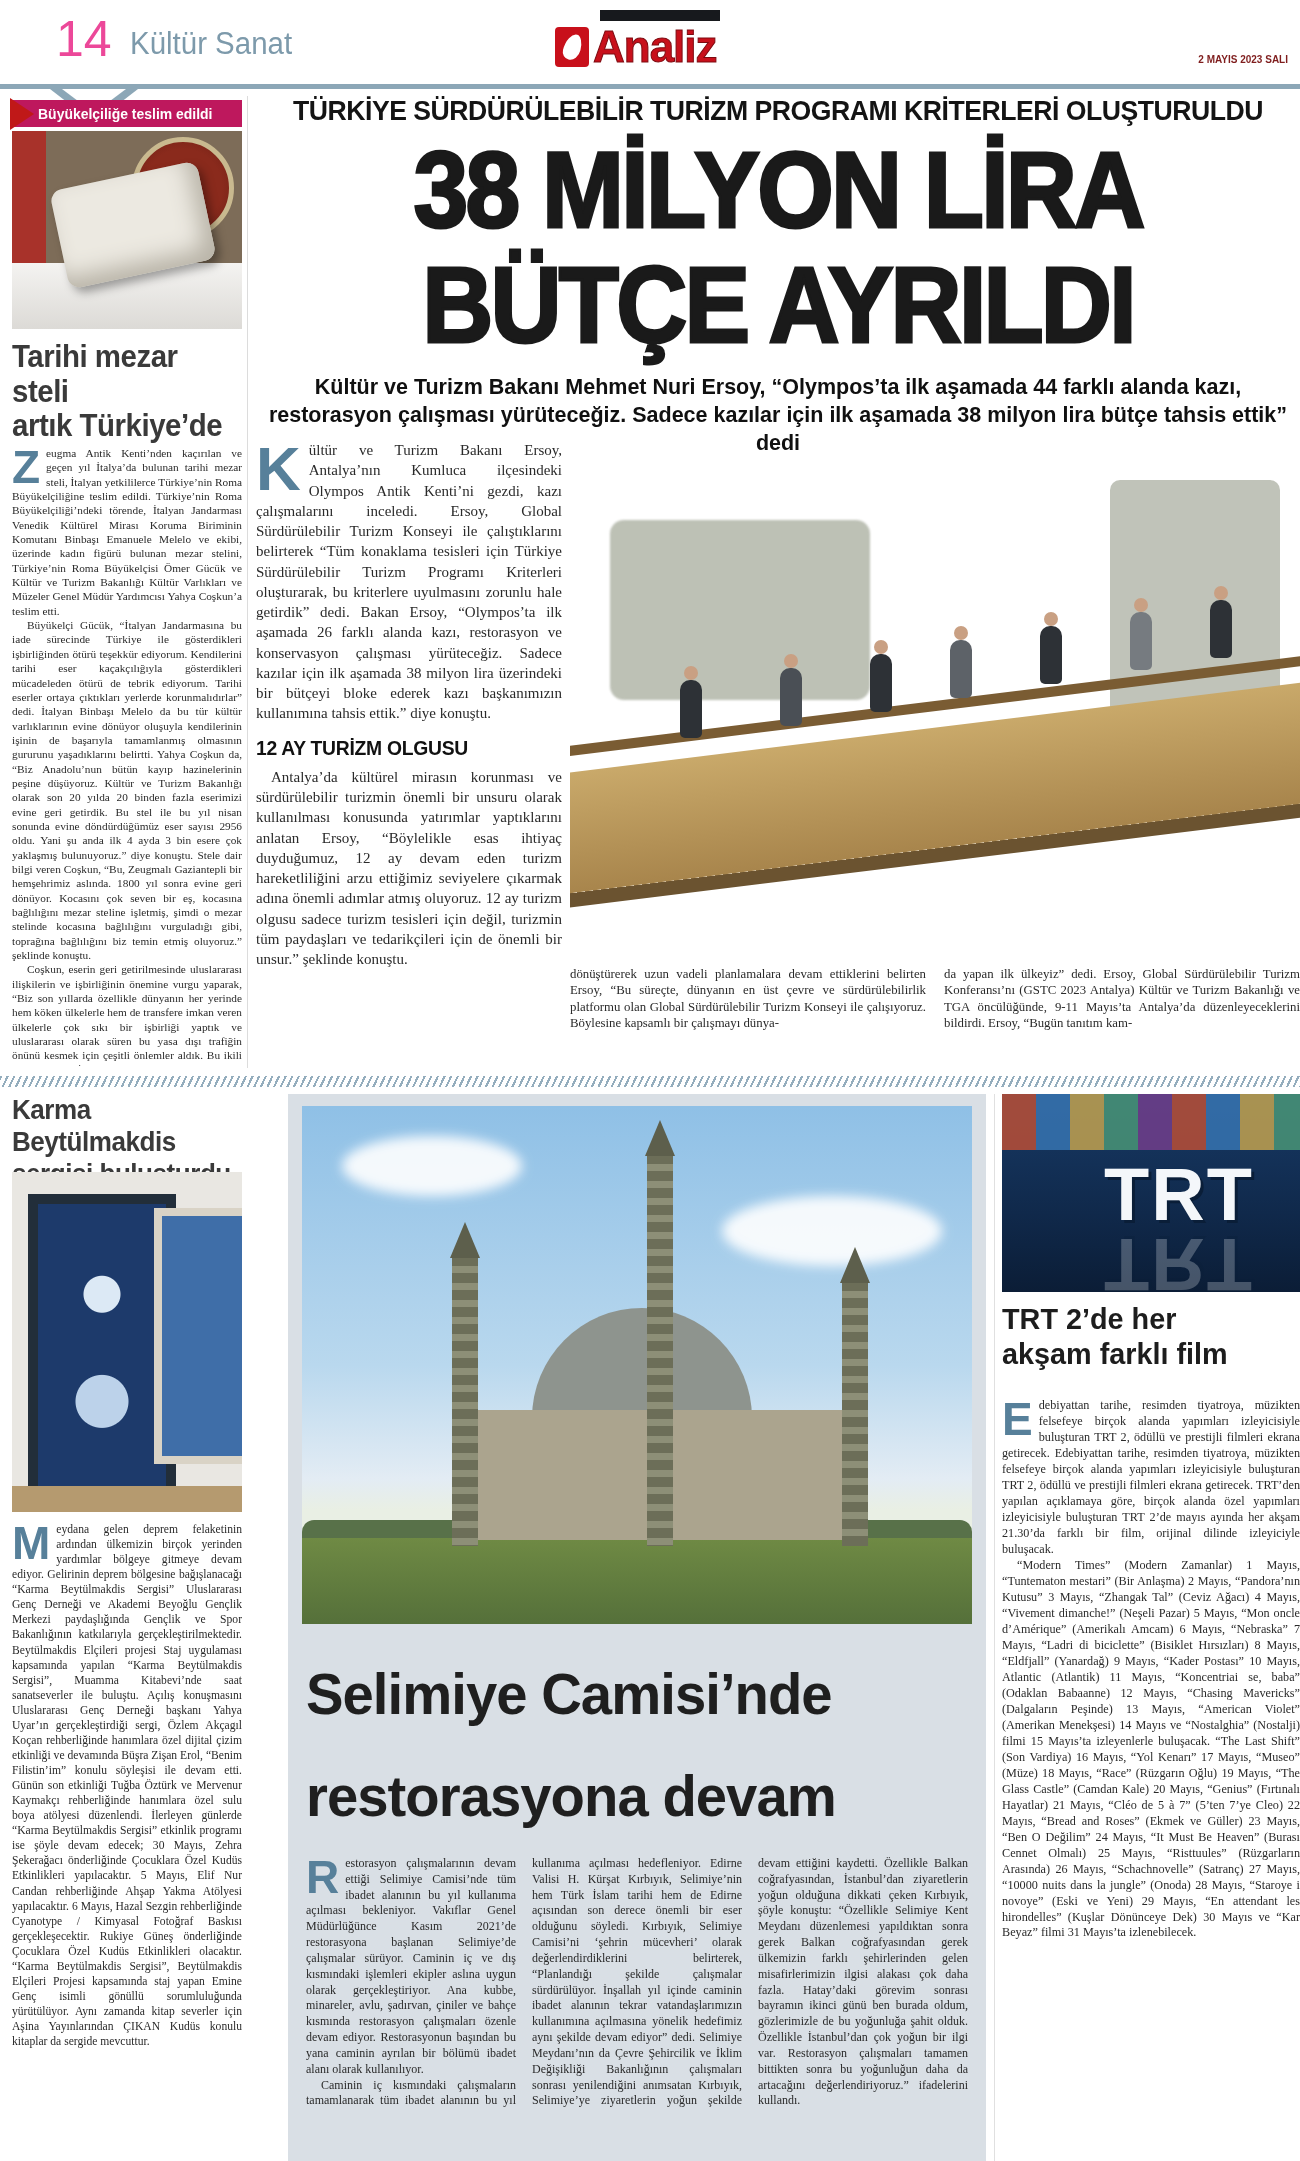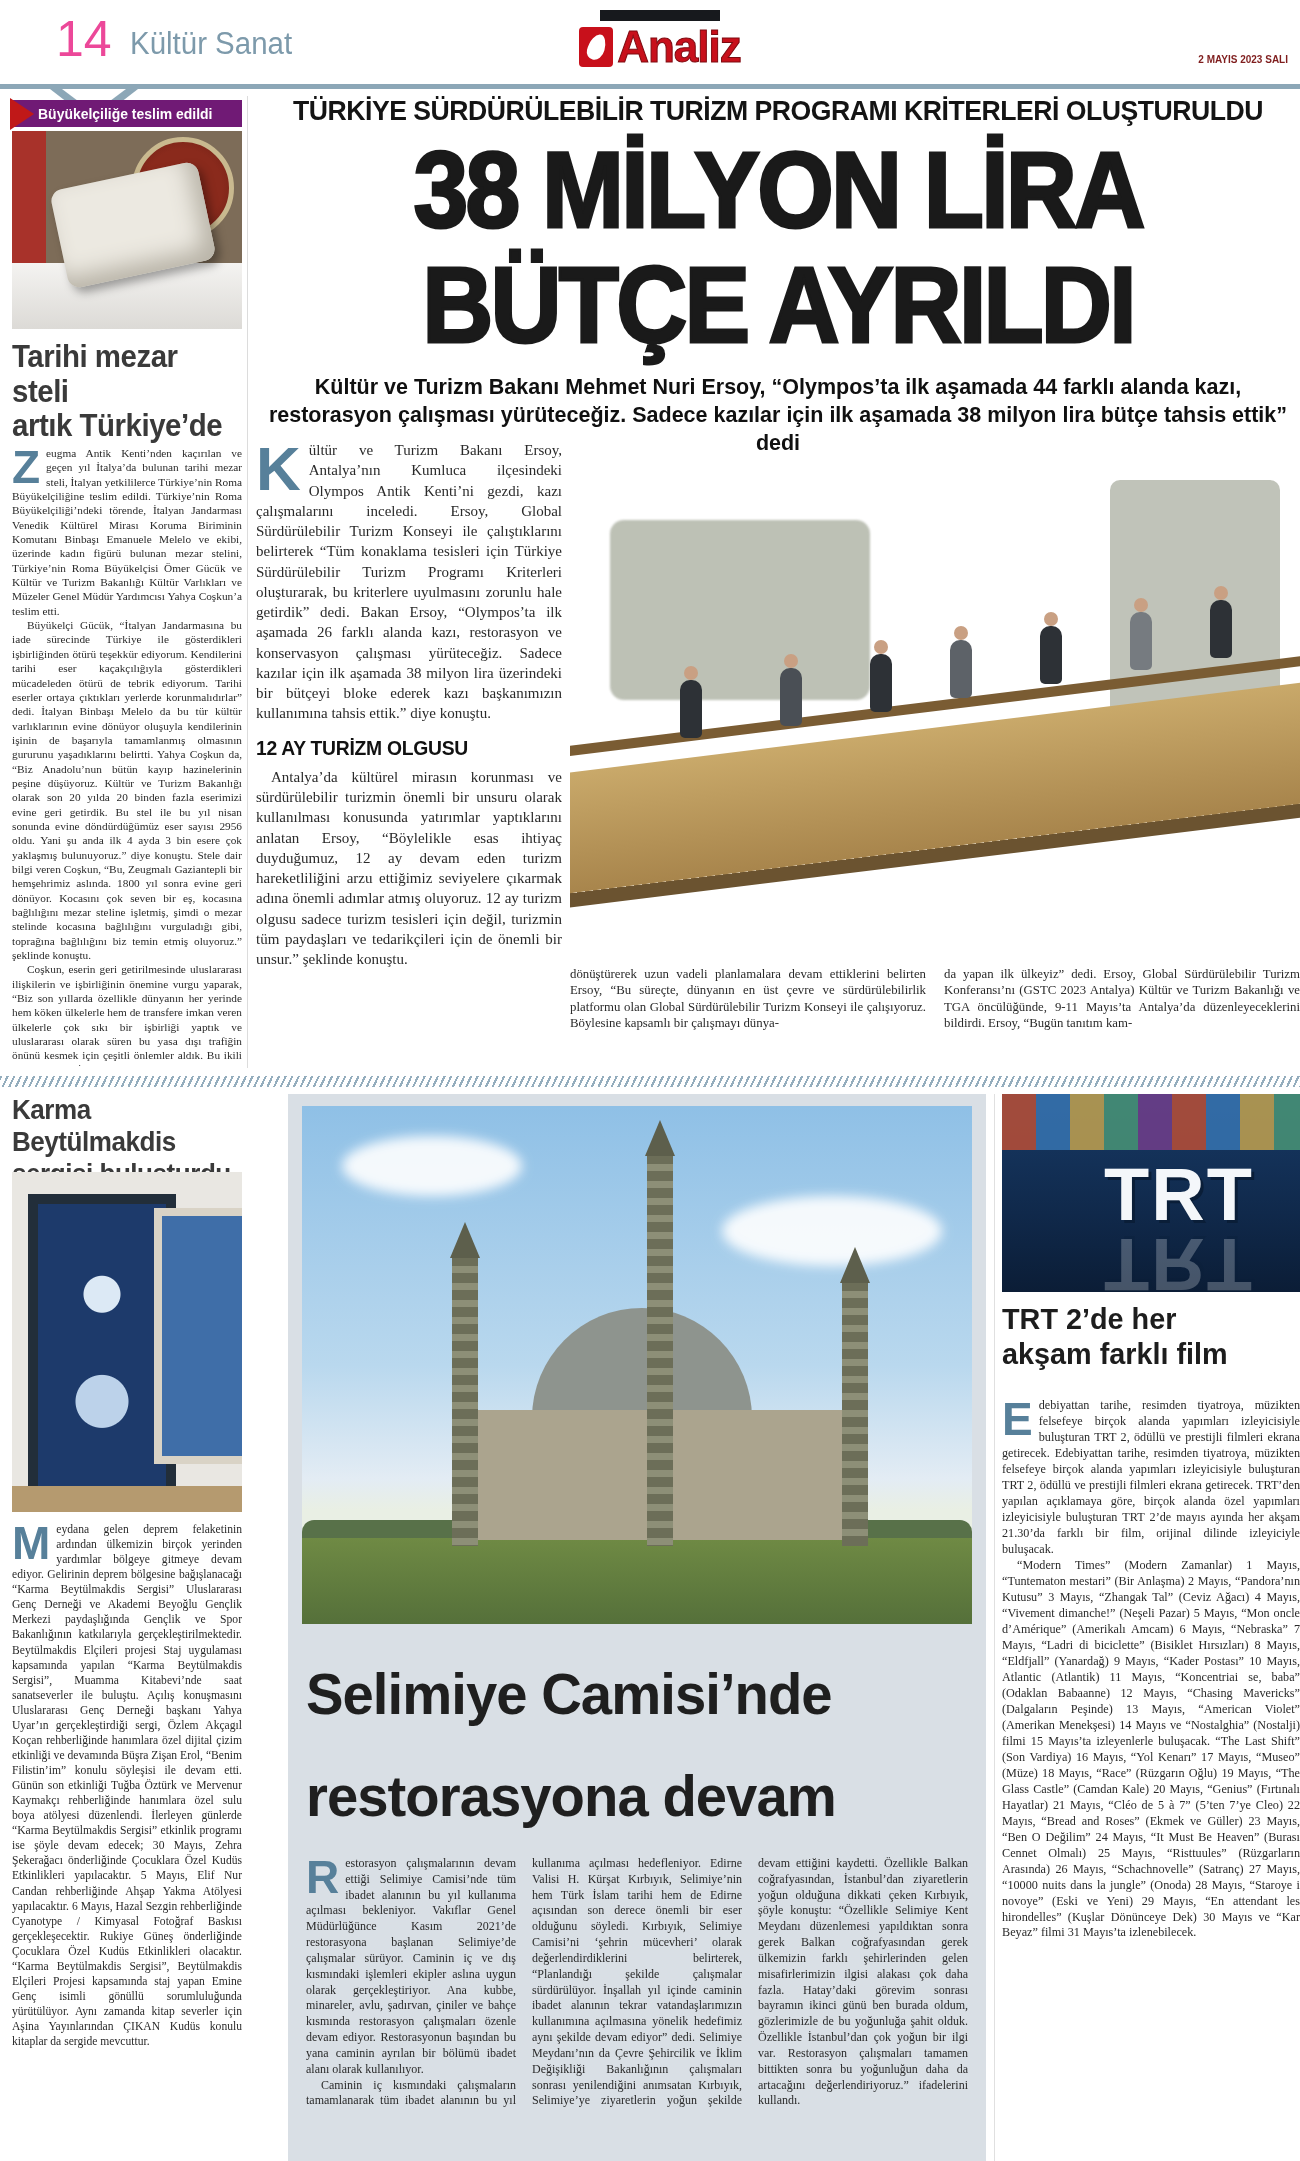--- a/index.html
+++ b/index.html
@@ -4,39 +4,39 @@
 <style>
   html,body{margin:0;padding:0;}
   body{width:1300px;height:2161px;position:relative;background:#fff;overflow:hidden;
        font-family:"Liberation Serif",serif;color:#262626;}
   .abs{position:absolute;}
   
   .pagenum{left:56px;top:10px;font-family:"Liberation Sans",sans-serif;font-size:50px;color:#ec4899;font-weight:400;}
   .section-title{left:130px;top:26px;font-family:"Liberation Sans",sans-serif;font-size:31px;color:#7d9aab;transform:scaleX(.95);transform-origin:left;}
   .logo-wrap{left:555px;top:10px;width:210px;text-align:center;}
   .logo-banner{width:120px;height:11px;background:#17191d;margin:0 auto 1px auto;}
-  .logo-row{display:flex;align-items:center;justify-content:center;gap:4px;}
+  .logo-row{display:flex;align-items:center;justify-content:flex-start;gap:4px;}
   .logo-flame{width:34px;height:40px;background:#c8101b;border-radius:4px;position:relative;}
   .logo-flame::after{content:"";position:absolute;left:9px;top:7px;width:17px;height:26px;background:#fff;
       border-radius:60% 40% 55% 45%/70% 55% 45% 30%;transform:rotate(14deg);}
   .logo-text{font-family:"Liberation Sans",sans-serif;font-weight:700;font-size:44px;color:#c8101b;
       letter-spacing:-1px;-webkit-text-stroke:1px #7c0a10;}
   .edition-date{right:12px;top:54px;font-family:"Liberation Sans",sans-serif;font-weight:700;font-size:10px;color:#7f1d1d;}
   .header-rule{left:0;top:84px;width:1300px;height:5px;background:#8ca7b7;}
   .notch-outer{left:50px;top:89px;width:0;height:0;border-left:44px solid transparent;border-right:44px solid transparent;border-top:34px solid #8ca7b7;}
   .notch-inner{left:62px;top:89px;width:0;height:0;border-left:32px solid transparent;border-right:32px solid transparent;border-top:24px solid #ffffff;}
   
   .serif{ text-align:justify; color:#2a2a2a;}
   .indent{text-indent:15px;margin:0;}
   p{margin:0;}
   .dc{float:left;font-family:"Liberation Sans",sans-serif;font-weight:700;color:#57809a;
       font-size:46px;line-height:.82;padding:3px 6px 0 0;}
   .dc-lg{font-size:62px;padding:4px 8px 0 0;}
   
-  .kicker{left:12px;top:100px;width:230px;height:27px;background:#701a75;display:flex;align-items:center;}
+  .kicker{left:12px;top:100px;width:230px;height:27px;background:#be185d;display:flex;align-items:center;}
   .kicker-arrow{position:absolute;left:-2px;top:-2px;width:0;height:0;border-top:16px solid transparent;
       border-bottom:16px solid transparent;border-left:24px solid #c01818;}
   .kicker-label{font-family:"Liberation Sans",sans-serif;font-weight:700;font-size:15px;color:#fff;
       padding-left:28px;transform:scaleX(.93);transform-origin:left;white-space:nowrap;}
   .stele-photo{left:12px;top:131px;width:230px;height:198px;overflow:hidden;background:linear-gradient(100deg,#6e5848 0%,#8a7a62 60%,#776а52 100%);background-color:#7d6c58;}
   .stele-flag{position:absolute;left:0;top:0;width:34px;height:150px;background:#a8322a;}
   .stele-emblem{position:absolute;right:8px;top:6px;width:92px;height:92px;border-radius:50%;
       background:radial-gradient(circle at 50% 50%, #8a2a1c 0 60%, #6d1f15 100%);border:5px solid #c9b98f;}
   .stele-table{position:absolute;left:0;bottom:0;width:100%;height:66px;background:linear-gradient(#f4f3f1,#dcdad6);}
   .stele-stone{position:absolute;left:46px;top:44px;width:150px;height:100px;background:#ece9e1;

